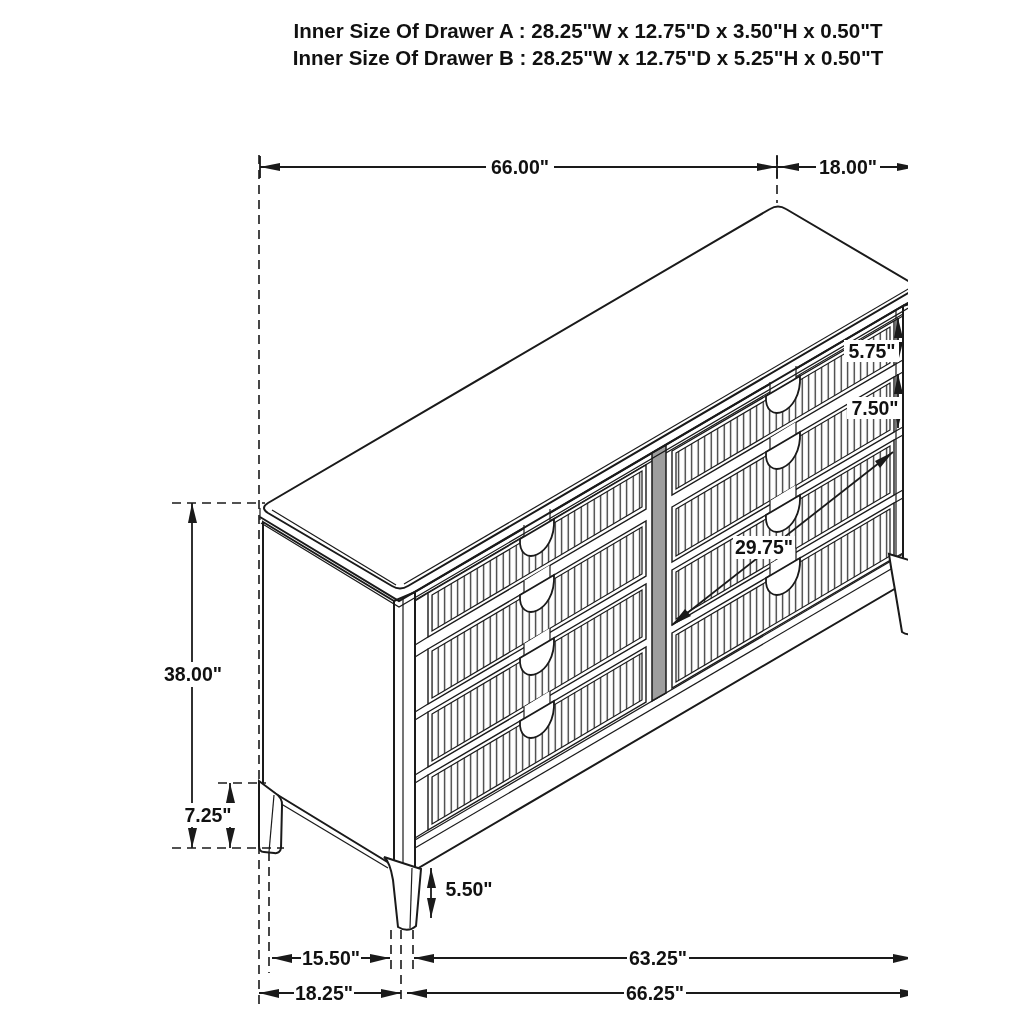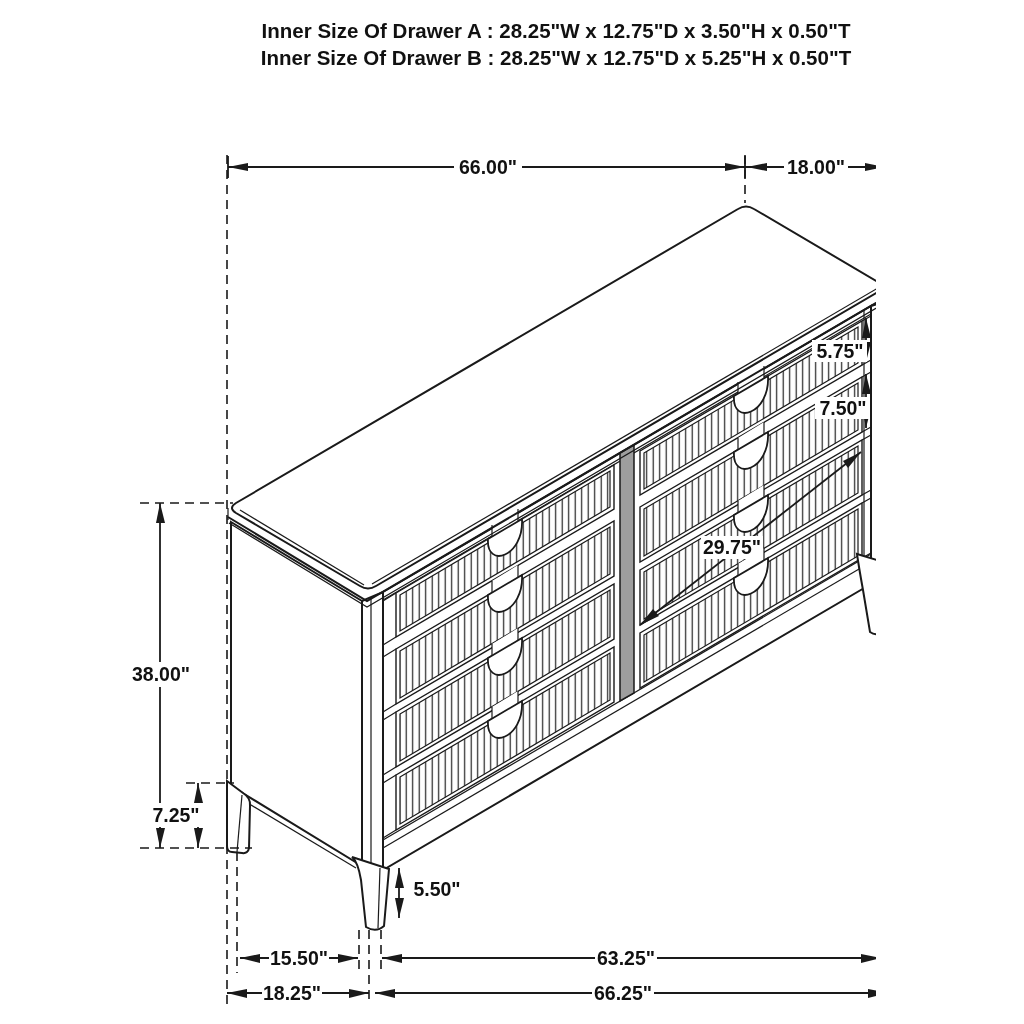--- a/index.html
+++ b/index.html
@@ -1,17 +1,17 @@
 <!DOCTYPE html>
 <html><head>
 <meta charset="utf-8">
 <style>
   html,body{margin:0;padding:0;background:#ffffff;}
   .stage{position:relative;width:876px;height:1024px;background:#ffffff;overflow:hidden;
-         font-family:"Liberation Sans",sans-serif;}
+         font-family:"Liberation Sans",sans-serif;margin-left:32px;}
   svg{display:block;}
   .dimtext{font-family:"Liberation Sans",sans-serif;font-weight:bold;font-size:19.5px;fill:#111;}
   .titletext{font-family:"Liberation Sans",sans-serif;font-weight:bold;font-size:20.5px;fill:#111;}
   .ln{stroke:#1a1a1a;stroke-width:2;fill:none;}
   .thin{stroke:#1a1a1a;stroke-width:1.2;fill:none;}
   .dash{stroke:#1a1a1a;stroke-width:1.6;fill:none;stroke-dasharray:9 6;}
   .dim{stroke:#1a1a1a;stroke-width:1.8;fill:none;}
   .ah{fill:#1a1a1a;stroke:none;}
   .wht{fill:#ffffff;stroke:#1a1a1a;stroke-width:2;}
   .wht2{fill:#ffffff;stroke:#1a1a1a;stroke-width:1.4;}

